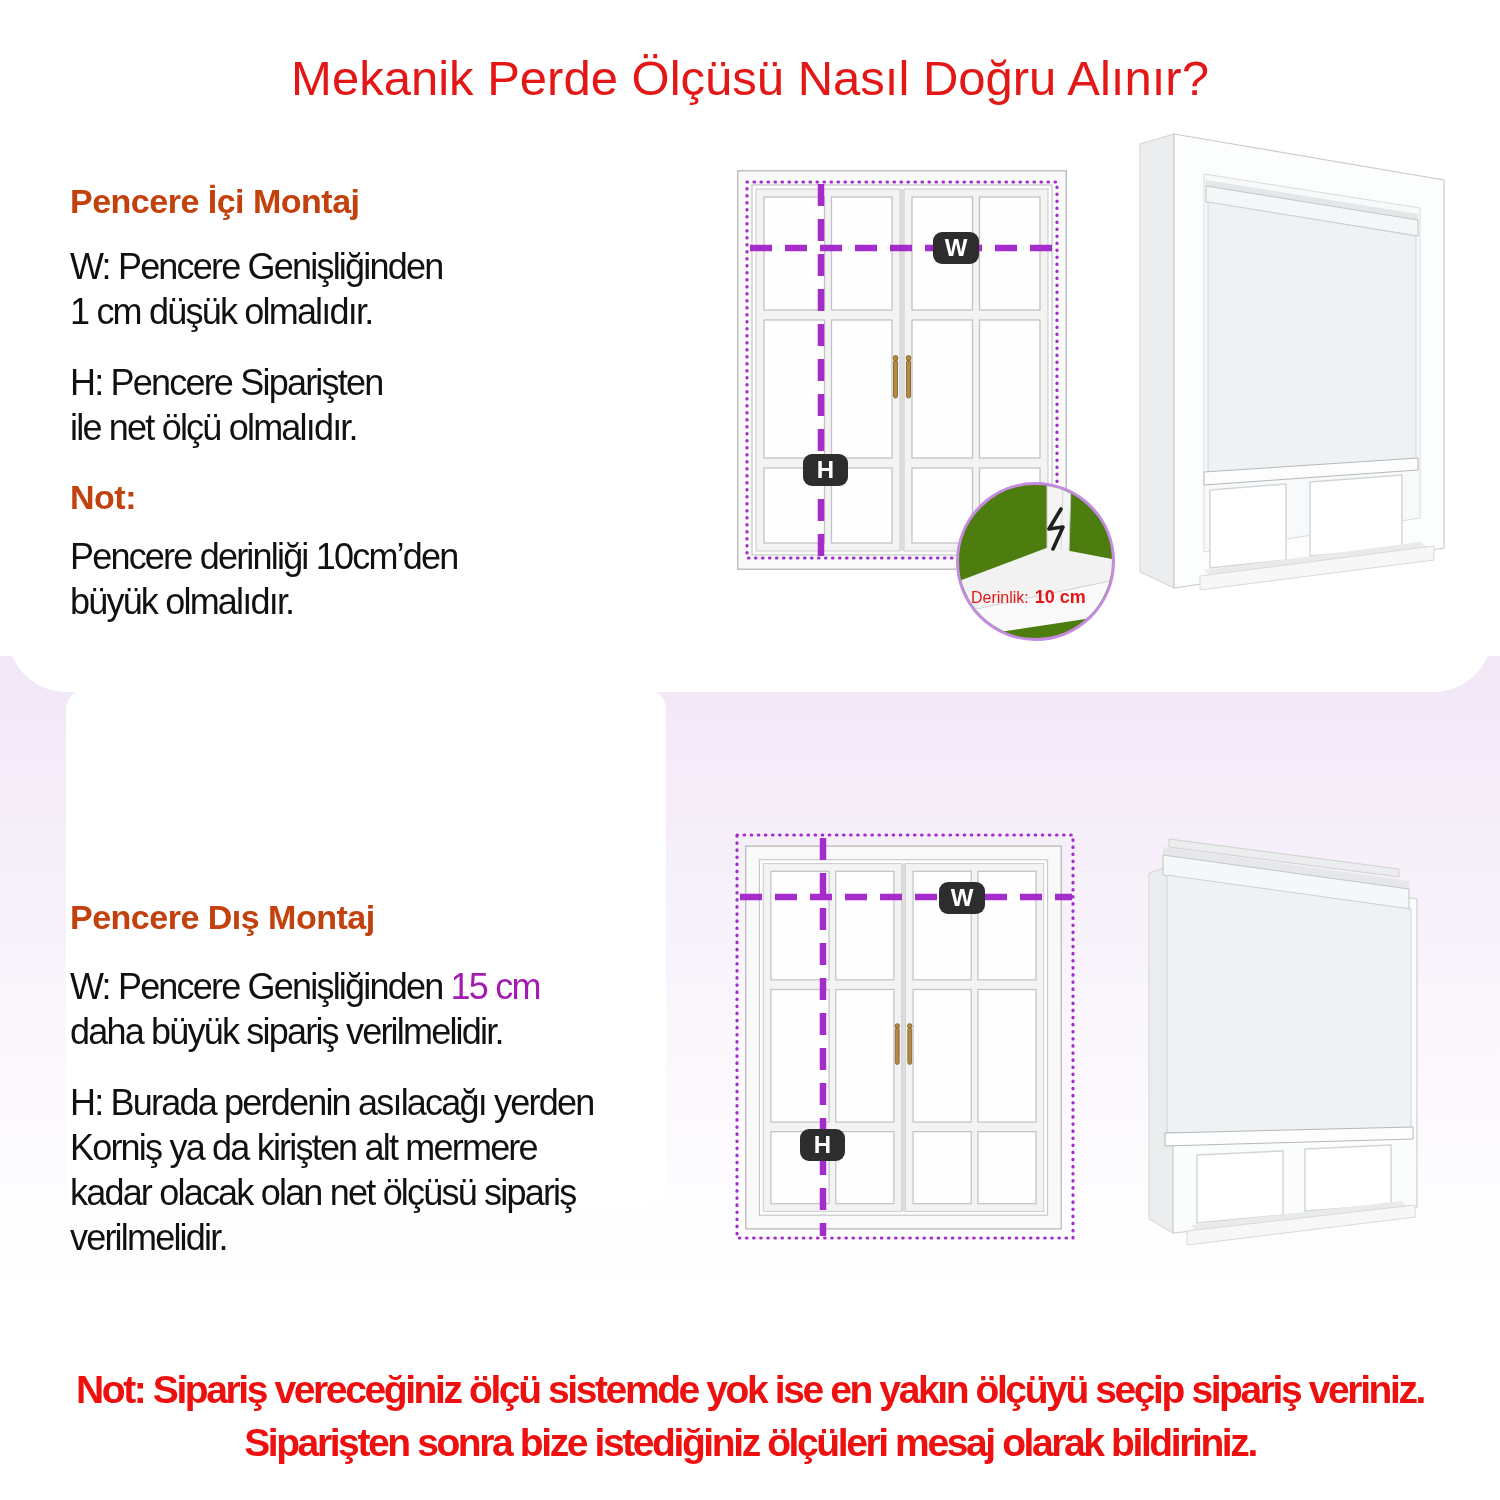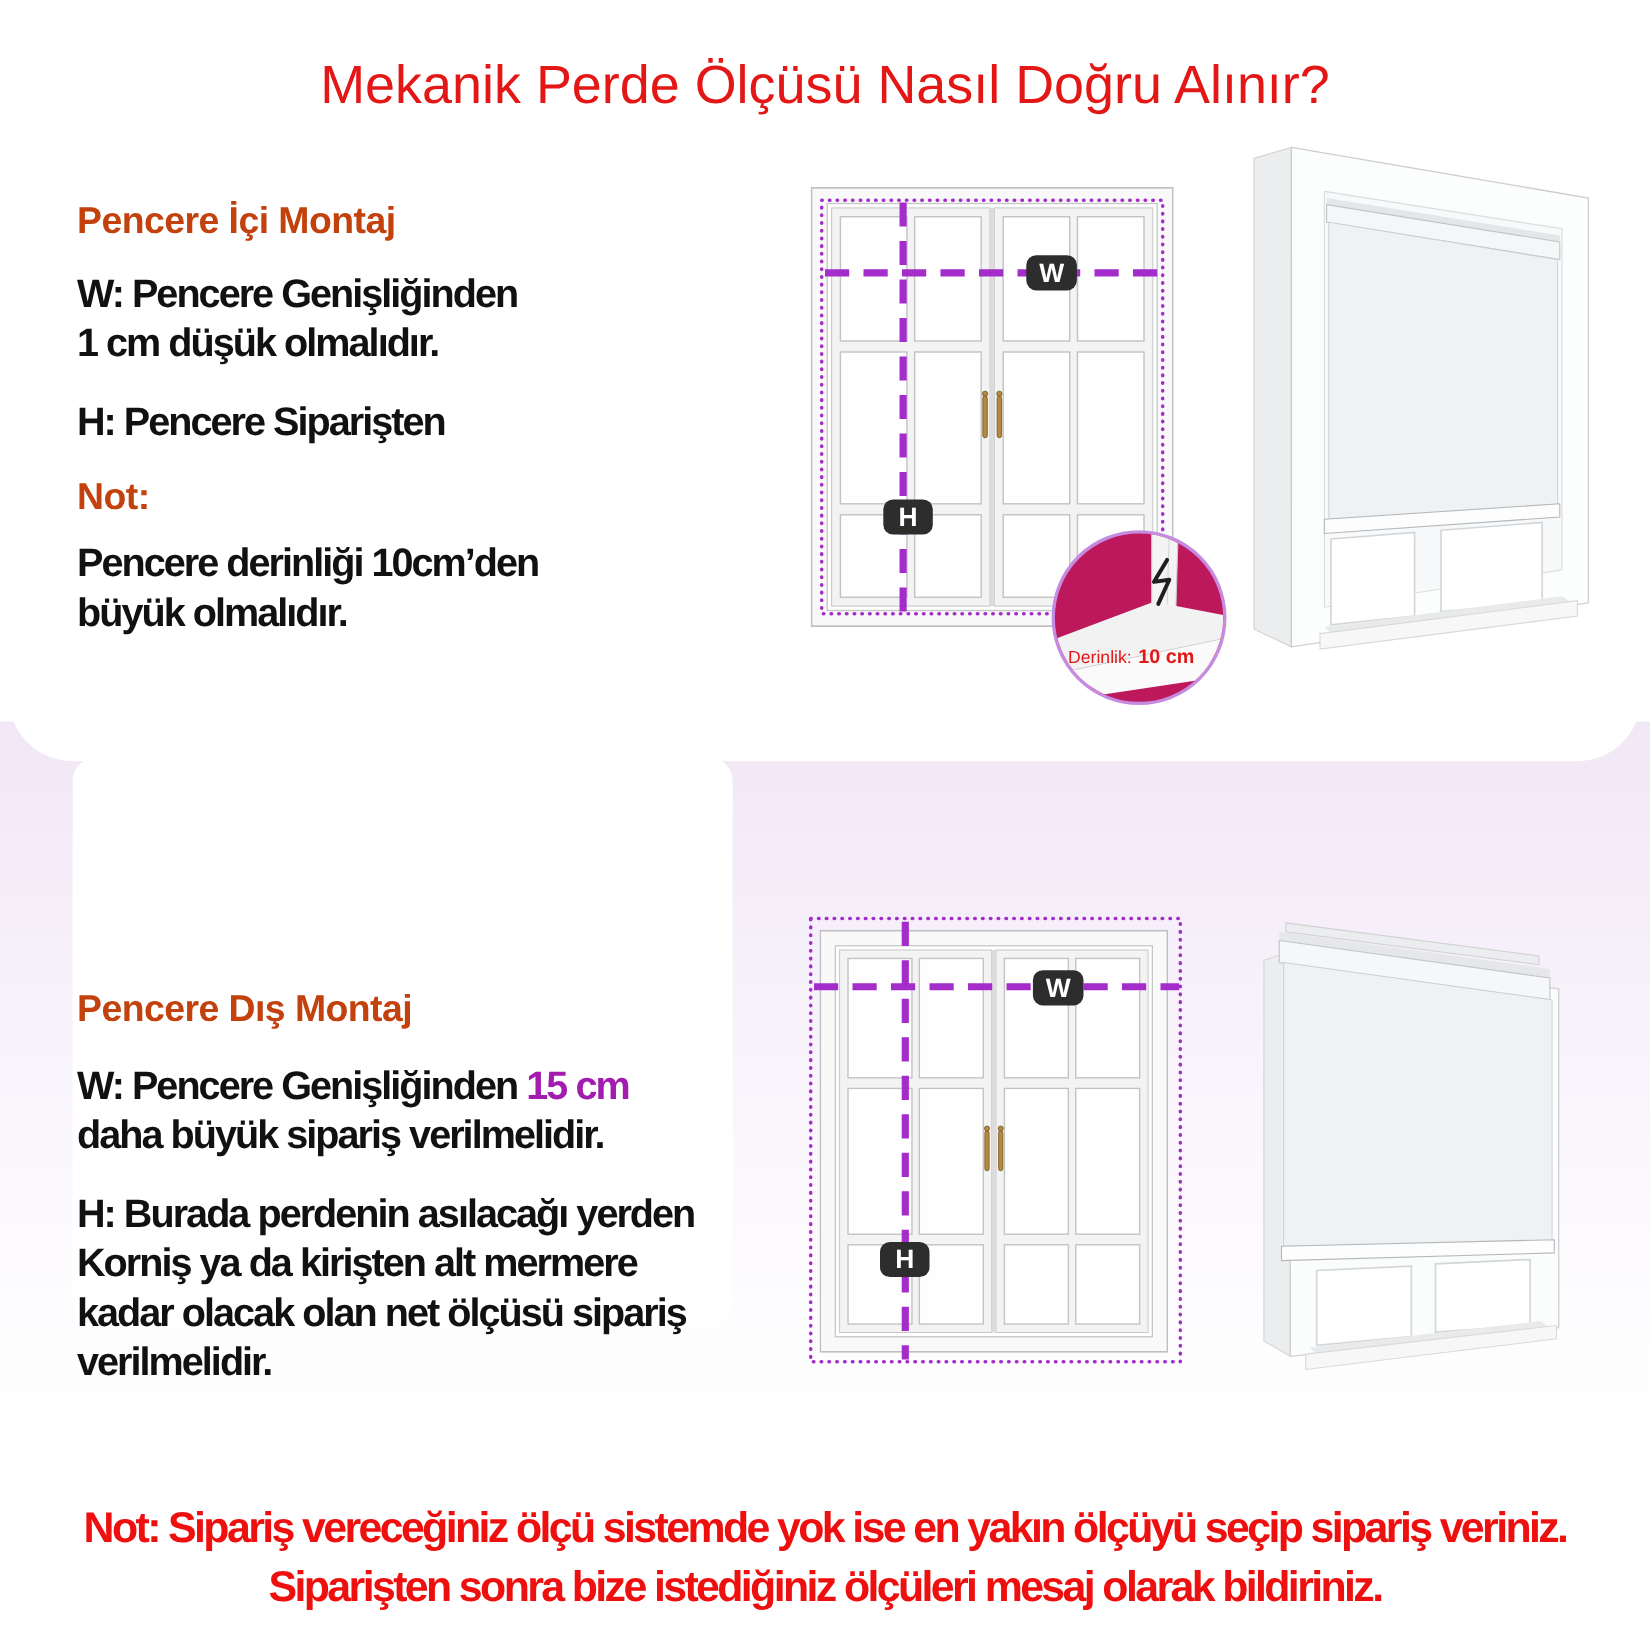--- a/index.html
+++ b/index.html
@@ -25,35 +25,35 @@
   .title{
     left:0;top:50px;width:1500px;text-align:center;
     font-size:49px;font-weight:400;color:#e41717;letter-spacing:0;
     white-space:nowrap;
   }
   .tb{white-space:nowrap;color:#111111;}
   .tb .hd{
     font-size:34px;font-weight:bold;color:#c2410c;letter-spacing:-0.5px;line-height:42px;
   }
   .tb .ln{
-    display:block;font-size:36px;font-weight:bold;letter-spacing:-1.8px;line-height:45px;
+    display:block;font-size:36px;font-weight:normal;letter-spacing:-1.8px;line-height:45px;
   }
   .tb1{left:70px;top:180px;}
   .tb2{left:70px;top:848px;margin-top:48px;}
   .mt1{margin-top:22px;}
   .mt2{margin-top:26px;}
   .mt3{margin-top:16px;}
   .hl{color:#a21caf;}
   .footer{
     left:0;top:1363px;width:1500px;text-align:center;color:#ee0f0f;
     font-weight:bold;font-size:39px;letter-spacing:-2.4px;line-height:53px;white-space:nowrap;
   }
   .fig{position:absolute;}
   .circle-inset{
-    left:956px;top:482px;width:153px;height:153px;background:#be185d;
+    left:956px;top:482px;width:153px;height:153px;background:#4d7c0f;
     border:3px solid #c48be0;border-radius:50%;overflow:hidden;z-index:5;
   }
   svg text.badge-t{font-family:"Liberation Sans","DejaVu Sans",sans-serif;font-weight:bold;fill:#ffffff;}
   svg text.depth-t{font-family:"Liberation Sans","DejaVu Sans",sans-serif;}
   .z2{z-index:2}
 </style>
 </head>
 <body>
 
 <div class="abs bg-band"></div>
@@ -63,20 +63,21 @@
 <div class="abs title z2">Mekanik Perde Ölçüsü Nasıl Doğru Alınır?</div>
 
 <div class="abs tb tb1 z2">
   <div class="hd">Pencere İçi Montaj</div>
   <div class="mt1">
     <span class="ln">W: Pencere Genişliğinden</span>
     <span class="ln">1 cm düşük olmalıdır.</span>
   </div>
   <div class="mt2">
     <span class="ln">H: Pencere Siparişten</span>
+    <span class="ln">ile net ölçü olmalıdır.</span>
   </div>
   <div class="hd mt2">Not:</div>
   <div class="mt3">
     <span class="ln">Pencere derinliği 10cm’den</span>
     <span class="ln">büyük olmalıdır.</span>
   </div>
 </div>
 
 <div class="abs tb tb2 z2">
   <div class="hd">Pencere Dış Montaj</div>

